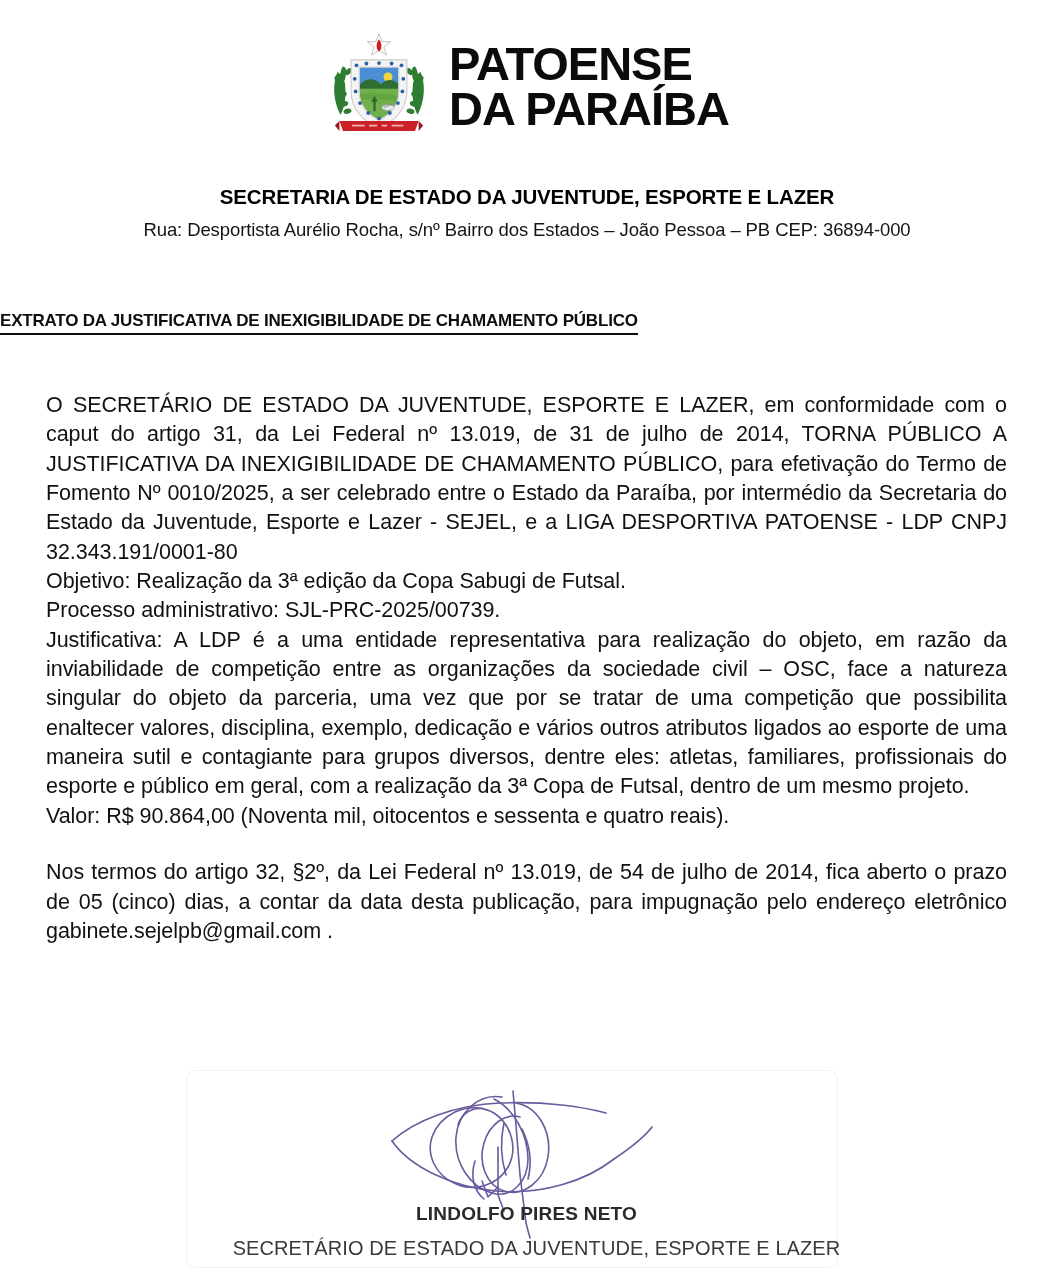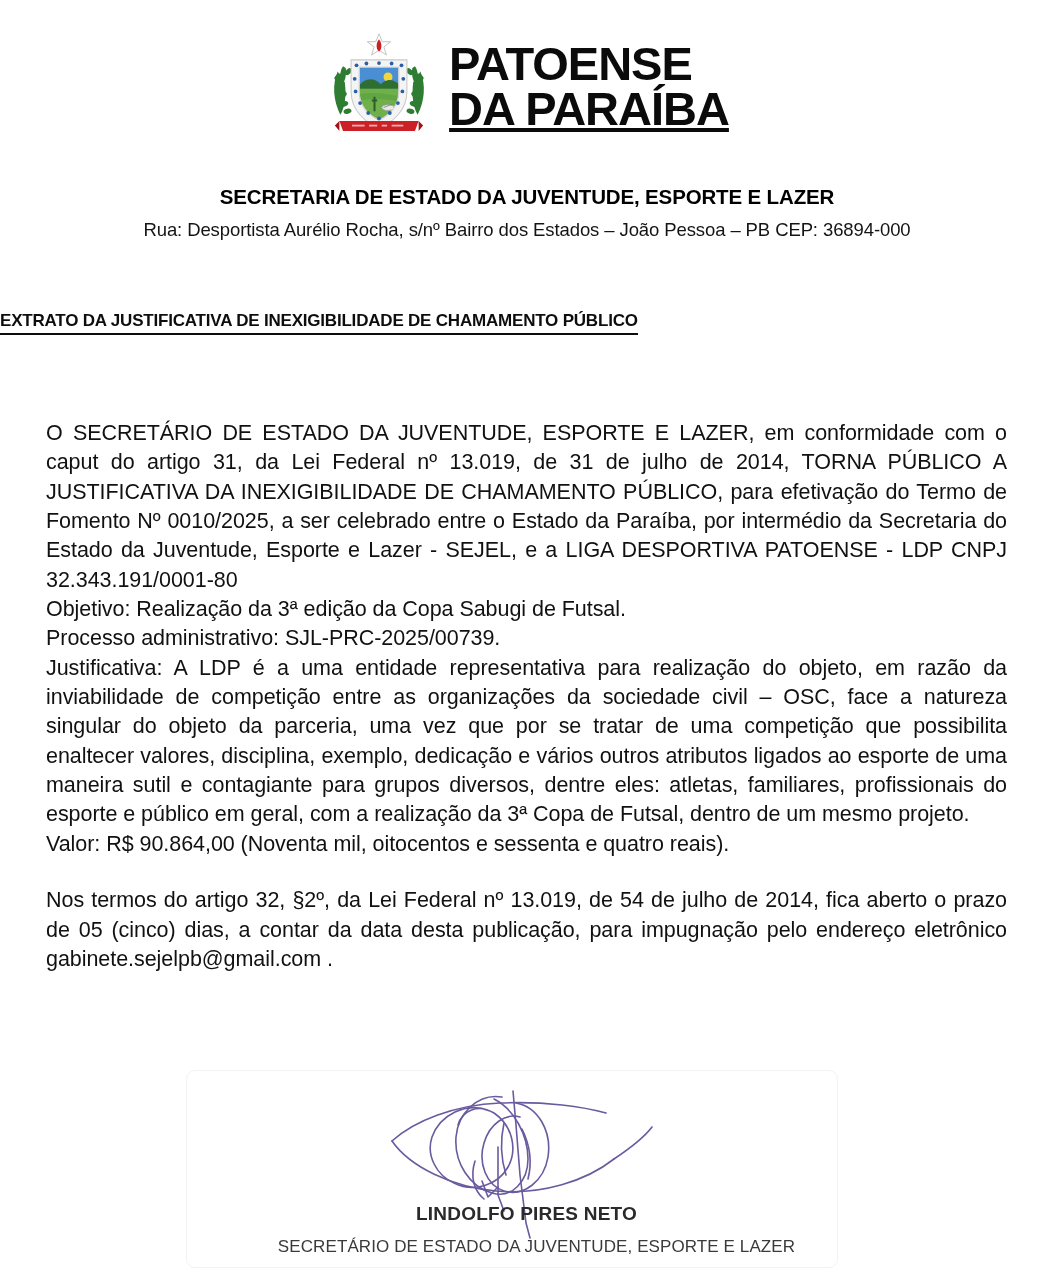--- a/index.html
+++ b/index.html
@@ -50,21 +50,21 @@
     letter-spacing: -0.5px;
   }
   .logo-words .l1,
   .logo-words .l2 {
     font-family: "Liberation Sans", sans-serif;
     font-weight: 700;
     font-size: 47px;
     color: #0b0b0b;
     letter-spacing: -1px;
   }
-  .logo-words .l2 { margin-top: 1px; text-decoration: underline; }
+  .logo-words .l2 { margin-top: 1px; }
 
   
   .org-name {
     text-align: center;
     font-weight: 700;
     font-size: 20.5px;
     letter-spacing: -0.15px;
     margin-top: 43px;
     color: #000000;
   }
@@ -104,21 +104,21 @@
   .para {
     font-size: 21.5px;
     line-height: 1.365;
     color: #111111;
     letter-spacing: -0.05px;
     margin: 0;
   }
   .para.justify { text-align: justify; text-justify: inter-word; }
   .para.left    { text-align: left; }
 
-  .block-main { margin-top: 84px; }
+  .block-main { margin-top: 56px; }
   .block-nos  { margin-top: 27px; }
 
   
   .sig-area {
     position: absolute;
     left: 0;
     right: 1px;
     top: 1062px;
     height: 220px;
   }
@@ -151,21 +151,21 @@
     font-size: 19px;
     letter-spacing: 0.2px;
     color: #2a2a2a;
   }
   .sig-role {
     position: absolute;
     left: 0; right: 0;
     top: 175px;
     text-align: center;
     font-weight: 400;
-    font-size: 17px;
+    font-size: 20px;
     letter-spacing: 0.1px;
     color: #3a3a3a;
     margin-left: 20px;
   }
 </style>
 </head>
 <body>
 
 <div class="page">
 

